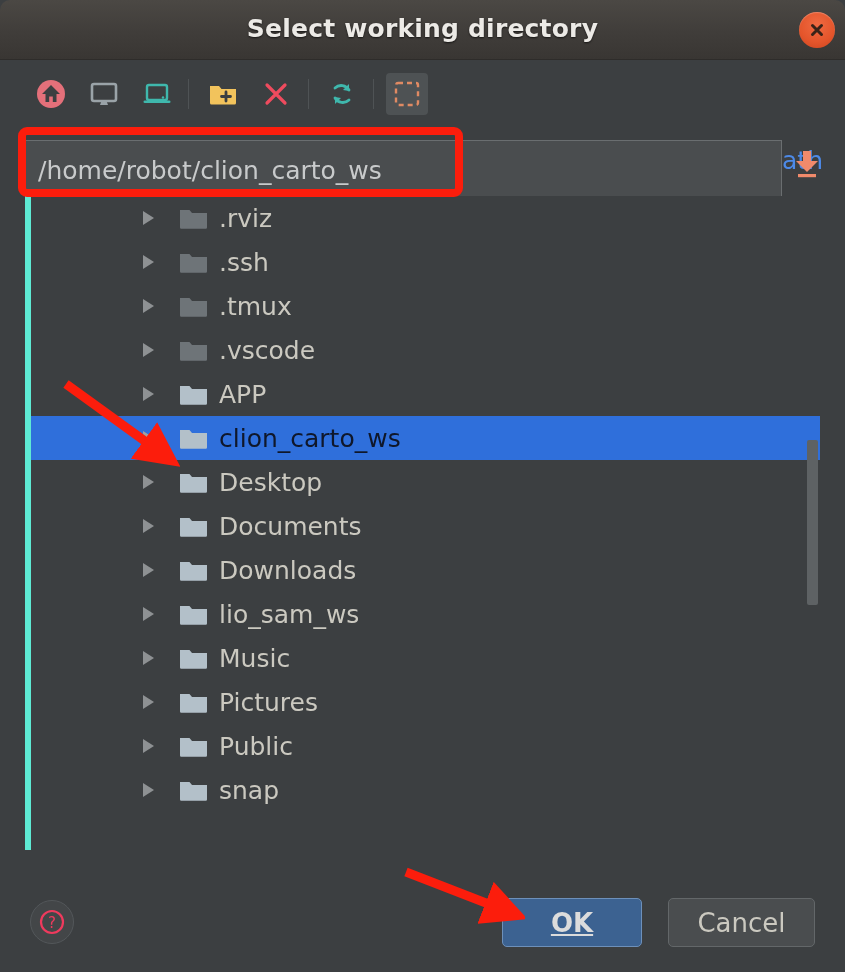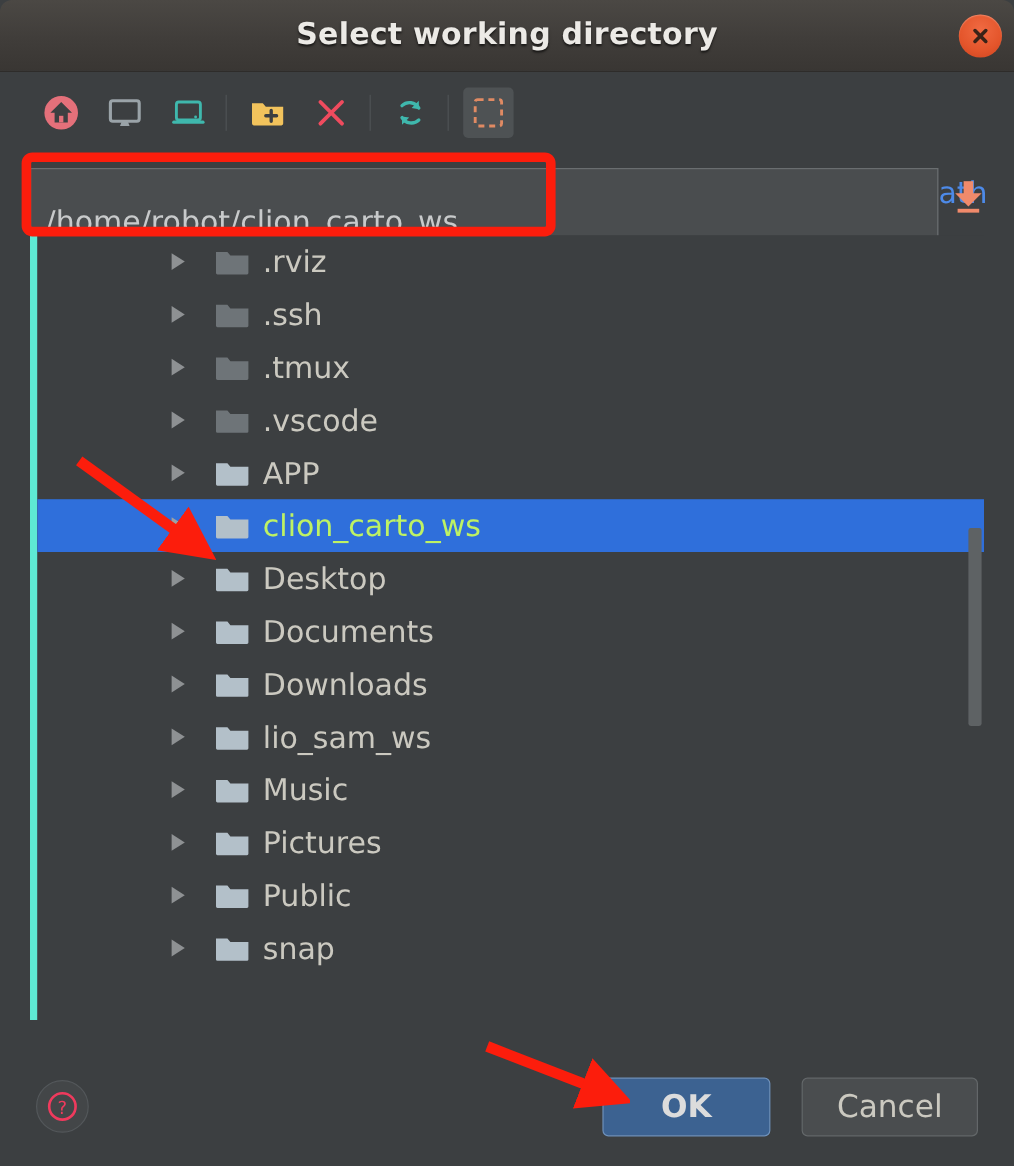--- a/index.html
+++ b/index.html
@@ -110,21 +110,21 @@
   .path-field {
     position: absolute;
     left: 25px;
     top: 10px;
     width: 757px;
     height: 60px;
     background: #4a4d4f;
     border: 1px solid #6a6e70;
     box-sizing: border-box;
     display: flex;
-    align-items: flex-end;
+    align-items: center;
   }
   .path-text {
     padding-left: 12px;
     font-size: 25px;
     color: #c8cacb;
     white-space: nowrap;
     overflow: hidden;
   }
   .dl-arrow {
     position: absolute;
@@ -179,21 +179,21 @@
     width: 29px;
     height: 23px;
   }
   .row-label {
     position: absolute;
     left: 188px;
     font-size: 25px;
     color: #cbc9c0;
     white-space: nowrap;
   }
-  .tree-row.selected .row-label { color: #bef264; }
+  .tree-row.selected .row-label { color: #0f172a; }
 
   .scrollbar-track {
     position: absolute;
     right: 0;
     top: 0;
     width: 14px;
     height: 654px;
   }
   .scrollbar-thumb {
     position: absolute;
@@ -240,20 +240,21 @@
     justify-content: center;
     font-size: 26px;
   }
   .btn-ok {
     left: 502px;
     width: 140px;
     background: #3c6291;
     border: 1px solid #6d90ba;
     color: #dcdcdc;
     font-weight: bold;
+    text-decoration: underline;
   }
   .btn-cancel {
     left: 668px;
     width: 147px;
     background: #4a4d4f;
     border: 1px solid #636769;
     color: #cbc9c0;
   }
 
   

